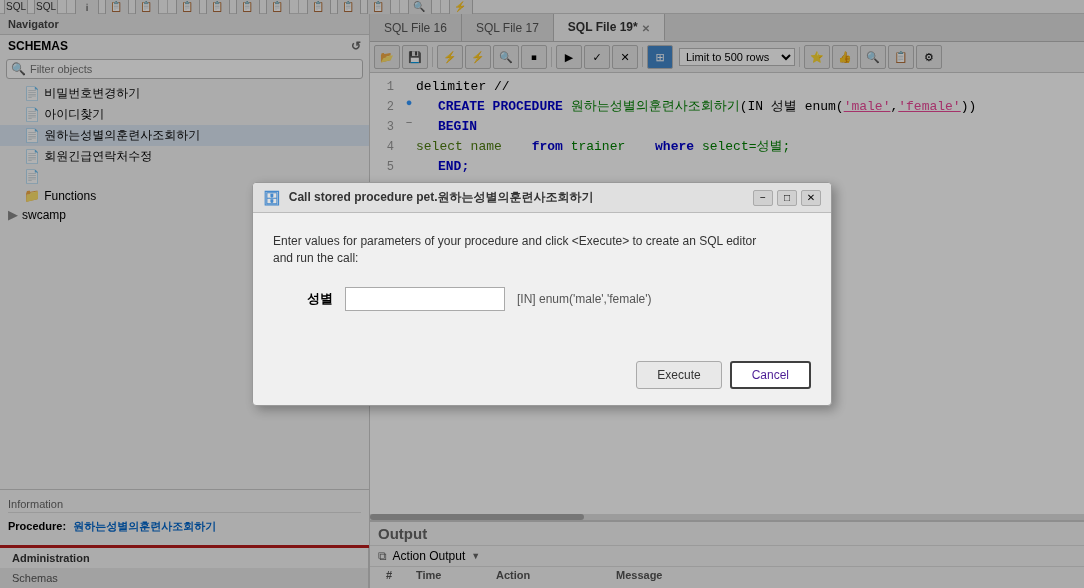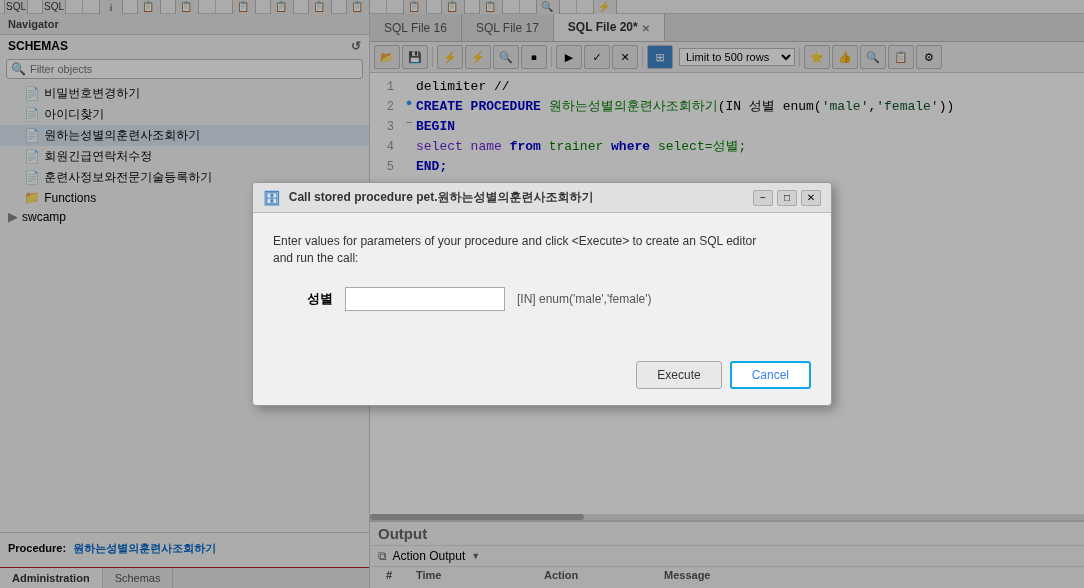--- a/index.html
+++ b/index.html
@@ -6,21 +6,21 @@
     body { font-family: 'Segoe UI', Tahoma, Geneva, Verdana, sans-serif; font-size: 12px; background: #f0f0f0; width: 1084px; height: 588px; overflow: hidden; display: flex; flex-direction: column; }
 
     
     .top-toolbar {
       background: #f5f5f5;
       border-bottom: 1px solid #ccc;
       height: 14px;
       display: flex;
       align-items: center;
       padding: 0 4px;
-      gap: 14px;
+      gap: 6px;
       flex-shrink: 0;
     }
     .toolbar-btn {
       width: 24px; height: 24px;
       background: #e8e8e8;
       border: 1px solid #bbb;
       border-radius: 2px;
       display: flex; align-items: center; justify-content: center;
       cursor: pointer; font-size: 10px; color: #333;
     }
@@ -85,22 +85,23 @@
       padding: 2px 8px;
       cursor: pointer;
       gap: 4px;
       font-size: 12px;
     }
     .tree-item.indent1 { padding-left: 24px; }
 
     
     .left-tabs {
       display: flex;
-      border-top: 1px solid #b91c1c;
+      border-top: 3px solid #b91c1c;
       background: #e8e8e8;
+      flex-direction: column;
     }
     .left-tab {
       padding: 4px 12px;
       font-size: 11px;
       cursor: pointer;
       border-right: 1px solid #ccc;
       color: #555;
     }
     .left-tab.active {
       background: #f7f7f7;
@@ -223,22 +224,22 @@
       display: flex;
       align-items: center;
       justify-content: center;
       font-size: 11px;
     }
     .line-content {
       flex: 1;
       line-height: 20px;
       white-space: nowrap;
     }
-    .kw-blue { color: #0000cc; font-weight: bold; }
-    .str-red { color: #14532d; }
+    .kw-blue { color: #0000cc; font-weight: bold; margin-left: 22px; }
+    .str-red { color: #ec4899; text-decoration: underline; }
 
     
     .output-panel {
       height: 68px;
       background: #f5f5f5;
       border-top: 2px solid #ccc;
       flex-shrink: 0;
     }
     .output-header {
       display: flex;
@@ -259,21 +260,21 @@
       display: flex;
       padding: 2px 8px;
       border-top: 1px solid #ddd;
       font-size: 11px;
       color: #555;
       font-weight: bold;
     }
     .output-col { padding: 0 8px; }
     .output-col-num { width: 30px; }
     .output-col-time { width: 80px; }
-    .output-col-action { width: 120px; margin-left: 48px; }
+    .output-col-action { width: 120px; }
     .output-col-message { flex: 1; }
 
     
     .modal-overlay {
       position: fixed;
       top: 0; left: 0; right: 0; bottom: 0;
       background: rgba(0,0,0,0.3);
       display: flex;
       align-items: center;
       justify-content: center;
@@ -361,22 +362,22 @@
       border-radius: 3px;
       cursor: pointer;
       border: 1px solid #aaa;
     }
     .modal-btn-execute {
       background: #e8e8e8;
       color: #333;
     }
     .modal-btn-cancel {
       background: white;
-      border: 2px solid #0ea5e9;
-      color: #3b82f6;
+      border: 2px solid #404040;
+      color: #4c1d95;
     }
 
     .scroll-indicator {
       width: 100%;
       height: 6px;
       background: #e0e0e0;
     }
     .scroll-thumb {
       height: 100%;
       width: 30%;
@@ -440,33 +441,33 @@
       <div class="tree-item indent1" style="background:#dde8f5;">
         <span style="color:#888; font-size:13px;">📄</span>
         <span>원하는성별의훈련사조회하기</span>
       </div>
       <div class="tree-item indent1">
         <span style="color:#888; font-size:13px;">📄</span>
         <span>회원긴급연락처수정</span>
       </div>
       <div class="tree-item indent1">
         <span style="color:#888; font-size:13px;">📄</span>
-        <span>훈련사정보와전문기술등록하기</span>
       </div>
       <div class="tree-item indent1">
         <span style="color:#888; font-size:13px;">📁</span>
         <span>Functions</span>
       </div>
       <div class="tree-item">
         <span style="color:#888; font-size:13px;">▶</span>
         <span>swcamp</span>
       </div>
     </div>
 
     <div class="info-panel">
+      <div class="info-panel-header">Information</div>
       <div class="info-label">
         <span>Procedure:</span>
         <span class="info-proc-name" style="color:#0066cc; margin-left:4px;">원하는성별의훈련사조회하기</span>
       </div>
     </div>
 
     <div class="left-tabs">
       <div class="left-tab active">Administration</div>
       <div class="left-tab">Schemas</div>
     </div>
@@ -475,21 +476,21 @@
   <div class="right-panel">
 
     <div class="sql-tabs">
       <div class="sql-tab">
         <span>SQL File 16</span>
       </div>
       <div class="sql-tab">
         <span>SQL File 17</span>
       </div>
       <div class="sql-tab active">
-        <span>SQL File 20*</span>
+        <span>SQL File 19*</span>
         <span class="close-x">✕</span>
       </div>
     </div>
 
     <div class="sql-toolbar">
       <div class="sql-toolbar-btn">📂</div>
       <div class="sql-toolbar-btn">💾</div>
       <div class="toolbar-sep"></div>
       <div class="sql-toolbar-btn" style="color:#ff8800;">⚡</div>
       <div class="sql-toolbar-btn" style="color:#ff8800;">⚡</div>
@@ -537,21 +538,21 @@
         <span class="line-marker" style="color:#888;">−</span>
         <span class="line-content">
           <span class="kw-blue">BEGIN</span>
         </span>
       </div>
 
       <div class="code-line">
         <span class="line-num">4</span>
         <span class="line-marker"></span>
         <span class="line-content">
-          <span style="color:#6d28d9;margin-top:39px;">    select name </span><span class="kw-blue">from</span><span style="color:#008000;"> trainer </span><span class="kw-blue">where</span><span style="color:#008000;"> select=성별;</span>
+          <span style="color:#4d7c0f;margin-top:39px;">    select name </span><span class="kw-blue">from</span><span style="color:#008000;"> trainer </span><span class="kw-blue">where</span><span style="color:#008000;"> select=성별;</span>
         </span>
       </div>
 
       <div class="code-line">
         <span class="line-num">5</span>
         <span class="line-marker"></span>
         <span class="line-content">
           <span class="kw-blue">END;</span>
         </span>
       </div>

